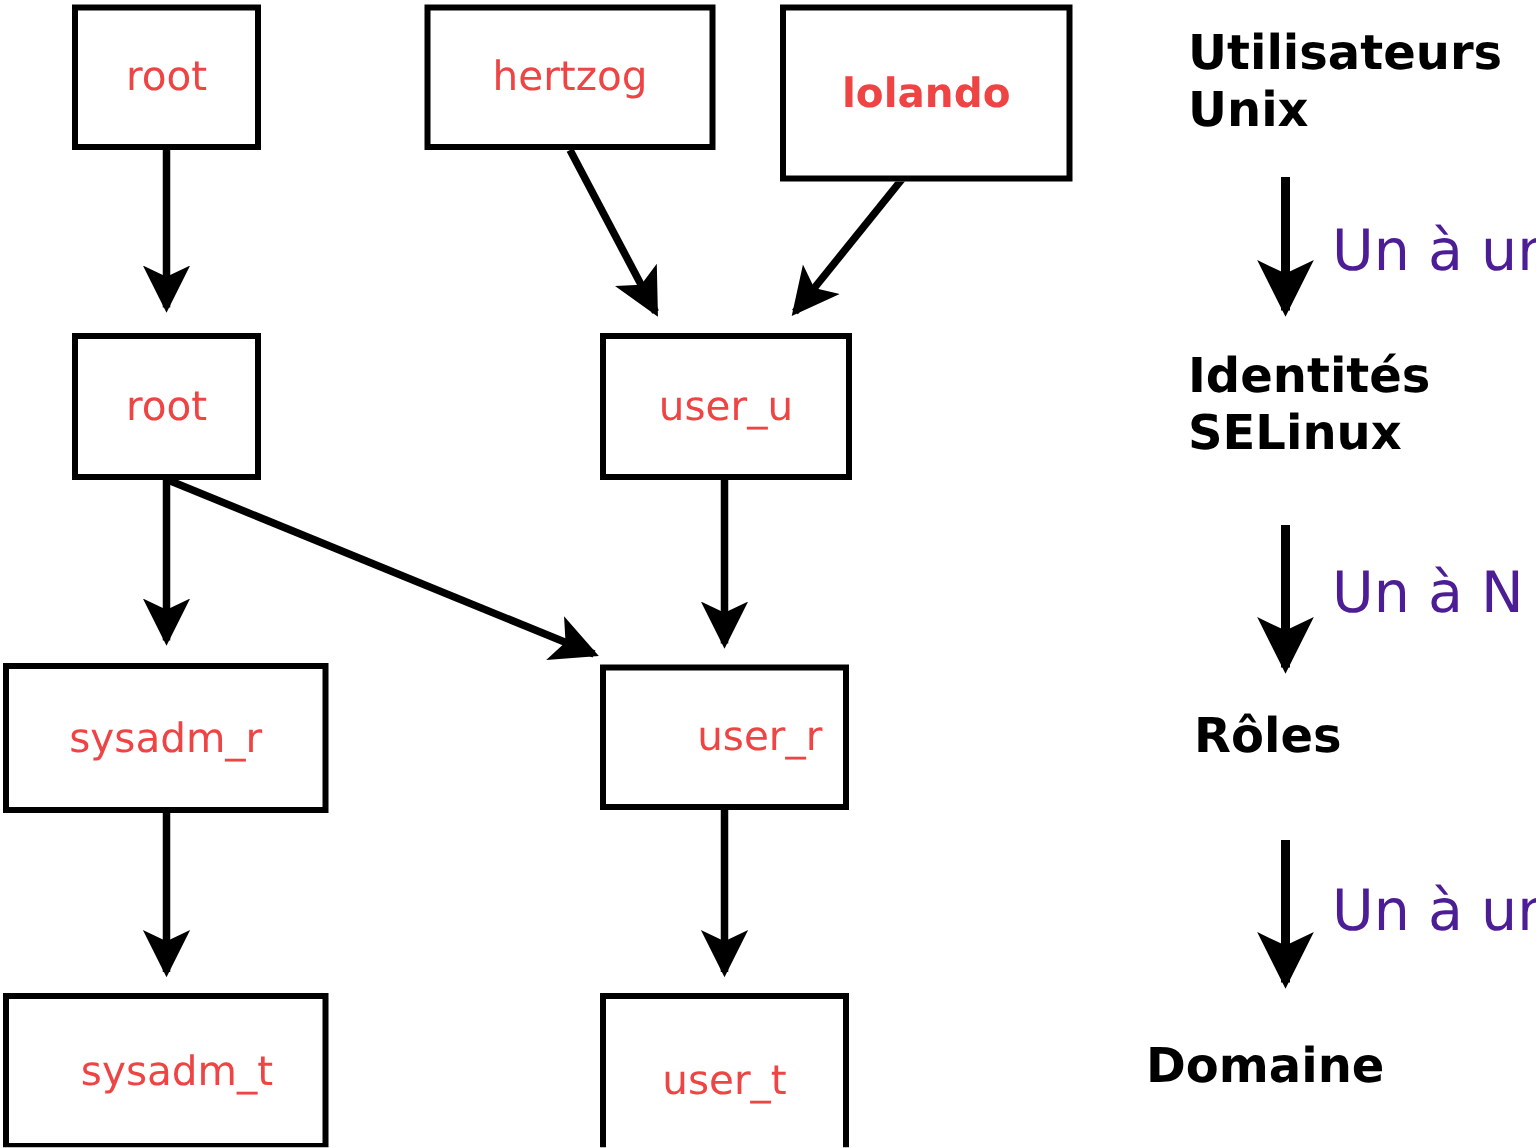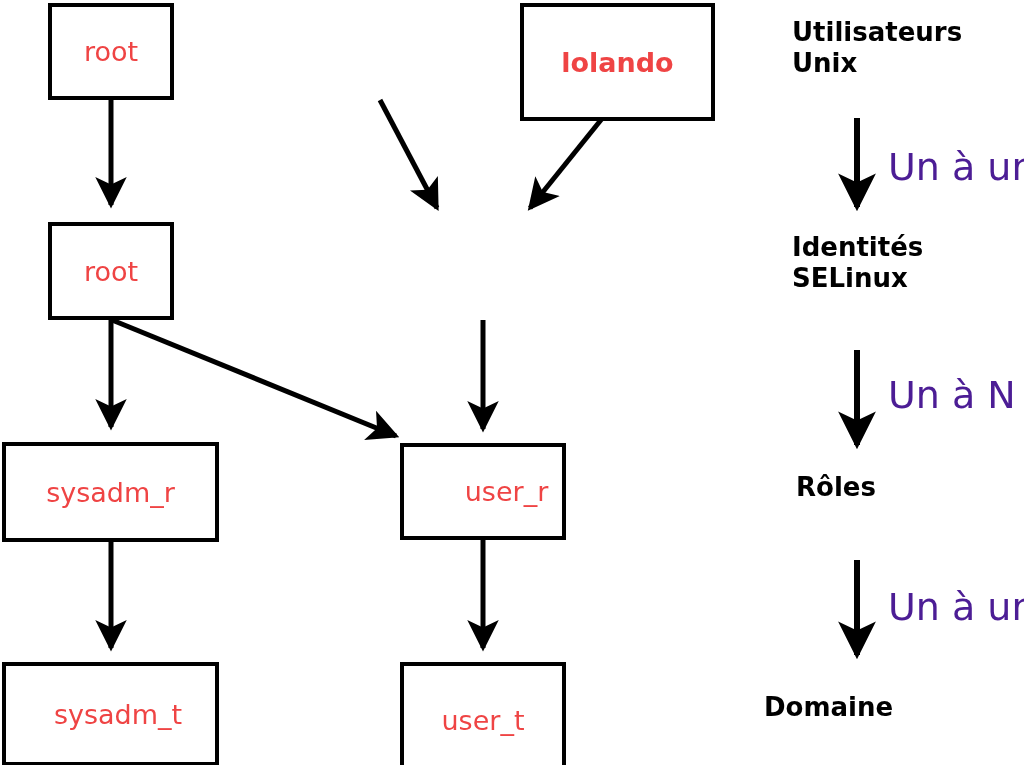--- a/index.html
+++ b/index.html
@@ -42,21 +42,21 @@
     z-index: 2;
   }
   .node-label {
     display: block;
     white-space: nowrap;
   }
   .stage-label {
     position: absolute;
     font-family: "DejaVu Sans", sans-serif;
     font-weight: bold;
-    font-size: 26px;
+    font-size: 32px;
     color: #000000;
     line-height: 1.18;
     white-space: pre-line;
     z-index: 2;
   }
   .card-label {
     position: absolute;
     font-family: "DejaVu Sans", sans-serif;
     font-size: 38px;
     color: #4c1d95;
@@ -119,29 +119,35 @@
 
     <g>
       <line x1="857" y1="560" x2="857" y2="655" stroke="#000000" stroke-width="6" marker-end="url(#arrowhead)"></line>
     </g>
   </svg>
 
   <div class="node" style="left:48px; top:3px; width:126px; height:97px;">
     <span class="node-label">root</span>
   </div>
 
+  <div class="node" style="left:283px; top:3px; width:194px; height:97px;">
+    <span class="node-label">hertzog</span>
+  </div>
 
   <div class="node" style="left:520px; top:3px; width:195px; height:118px;font-weight:bold;">
     <span class="node-label">lolando</span>
   </div>
 
   <div class="node" style="left:48px; top:222px; width:126px; height:98px;">
     <span class="node-label">root</span>
   </div>
 
+  <div class="node" style="left:400px; top:222px; width:168px; height:98px;">
+    <span class="node-label">user_u</span>
+  </div>
 
   <div class="node" style="left:2px; top:442px; width:217px; height:100px;">
     <span class="node-label">sysadm_r</span>
   </div>
 
   <div class="node" style="left:400px; top:443px; width:166px; height:97px;padding-left:47px;">
     <span class="node-label">user_r</span>
   </div>
 
   <div class="node" style="left:2px; top:662px; width:217px; height:104px;padding-left:15px;">

